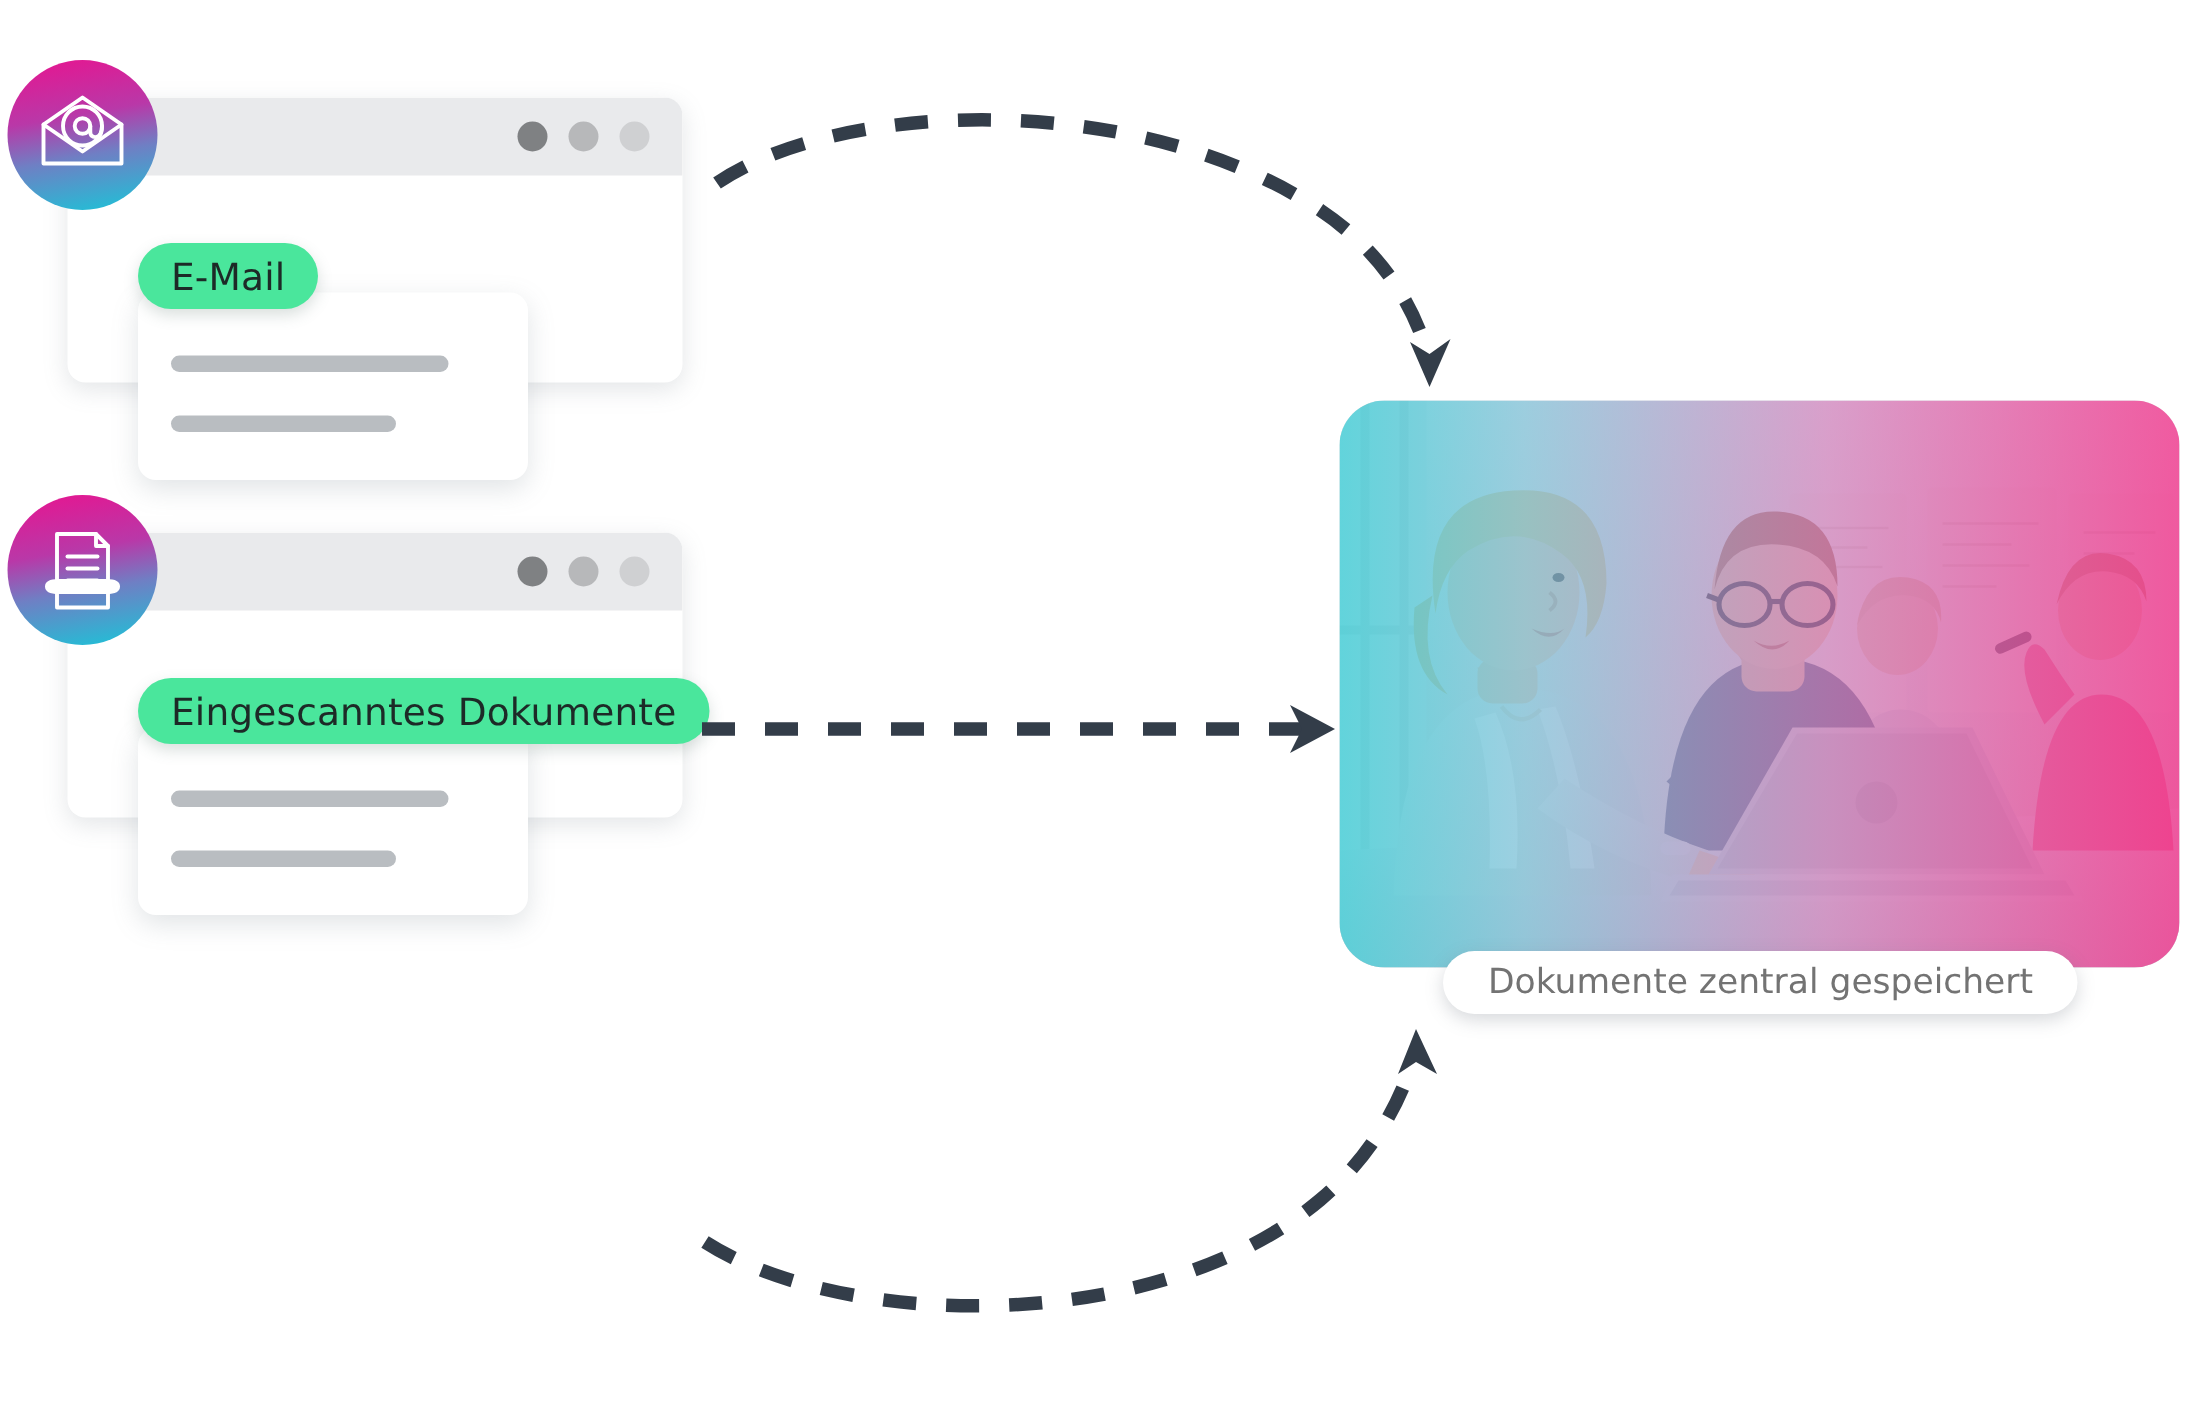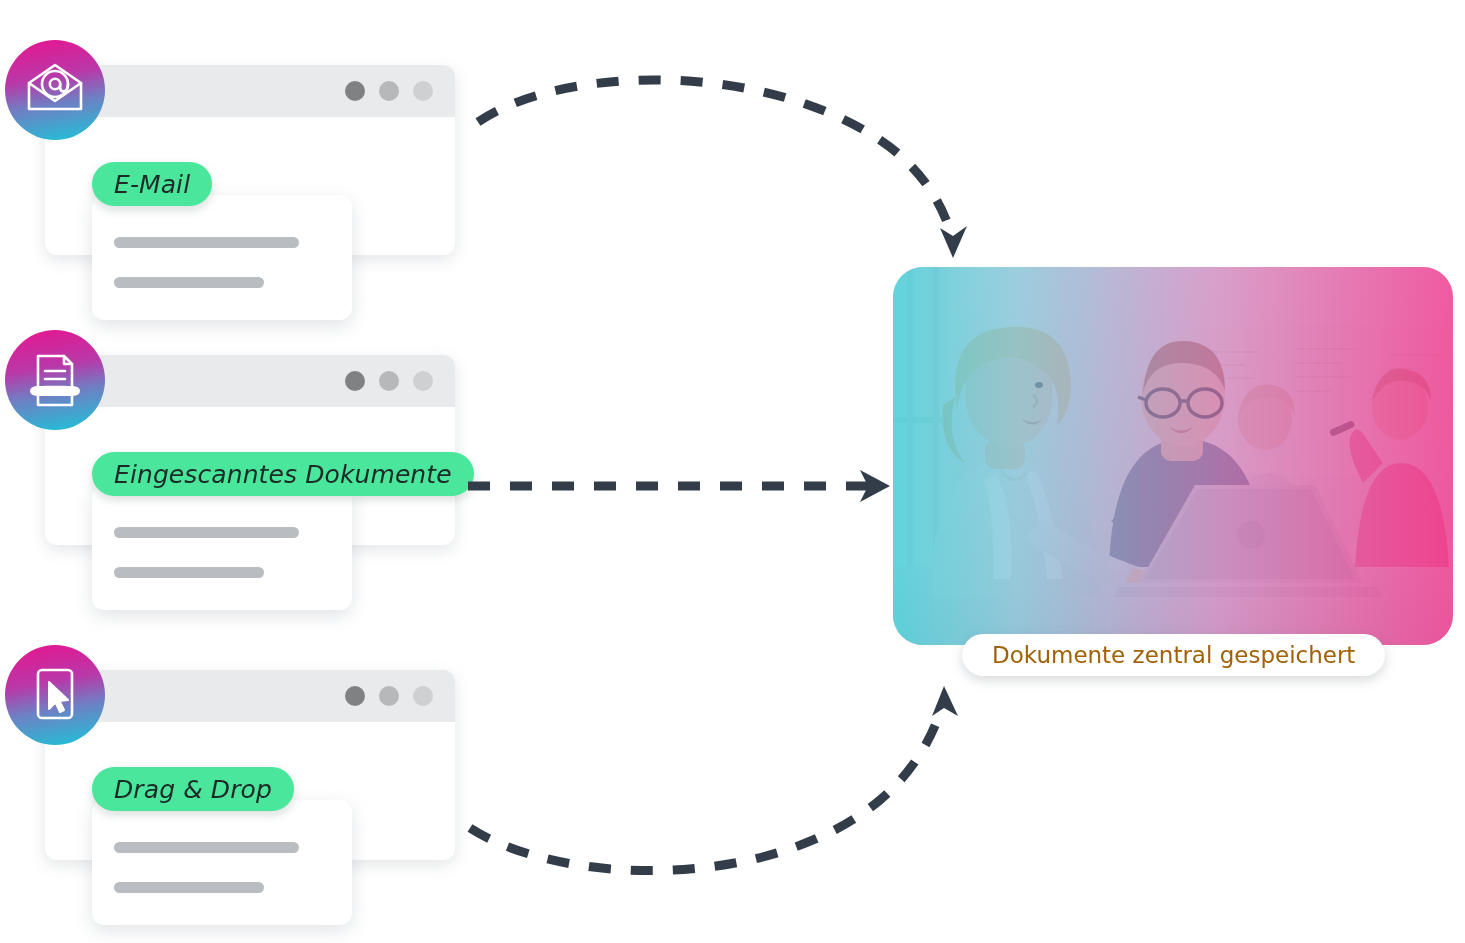--- a/index.html
+++ b/index.html
@@ -91,21 +91,20 @@
     top: 142px;
     height: 44px;
     border-radius: 22px;
     background: #4ae69c;
     box-shadow: 0 4px 10px rgba(80,110,100,0.22);
     display: flex;
     align-items: center;
     padding: 12px 22px;
     box-sizing: border-box;
     z-index: 4;
-    font-style: italic;
   }
   .label-pill span {
     font-size: 25px;
     color: #1d2a27;
     white-space: nowrap;
     letter-spacing: 0.1px;
   }
 
   
   .icon-badge {
@@ -158,21 +157,21 @@
     box-shadow: 0 4px 12px rgba(110,120,130,0.28);
     display: flex;
     align-items: center;
     justify-content: center;
     padding: 0 30px;
     box-sizing: border-box;
     z-index: 8;
   }
   #photo-caption span {
     font-size: 23px;
-    color: #a16207;
+    color: #737373;
     white-space: nowrap;
   }
 
   
   #arrows {
     position: absolute;
     left: 0; top: 0;
     width: 1465px;
     height: 943px;
     pointer-events: none;
@@ -370,42 +369,14 @@
         <path d="M14 56 L14 7 L40 7 L48 15 L48 56 Z"></path>
         <path d="M40 7 L40 15 L48 15"></path>
         <line x1="21" y1="22" x2="41" y2="22"></line>
         <line x1="21" y1="30" x2="41" y2="30"></line>
         <line x1="21" y1="38" x2="41" y2="38"></line>
         <path d="M6 42 q0 -5 9 -5 L47 37 q9 0 9 5 q0 5 -9 5 L15 47 q-9 0 -9 -5 Z" fill="#ffffff" stroke="none"></path>
       </svg>
     </div>
   </div>
 
-  <div class="source-group" style="left:0px; top:625px;">
-
-    <div class="browser-window">
-      <div class="browser-titlebar">
-        <div class="dots">
-          <div class="dot d1"></div>
-          <div class="dot d2"></div>
-          <div class="dot d3"></div>
-        </div>
-      </div>
-    </div>
-
-    <div class="content-card">
-      <div class="skel-bar b1"></div>
-      <div class="skel-bar b2"></div>
-    </div>
-
-    <div class="label-pill">
-      <span>Drag &amp; Drop</span>
-    </div>
-
-    <div class="icon-badge">
-      <svg width="62" height="62" viewBox="0 0 62 62" fill="none" stroke="#ffffff" stroke-width="2.6" stroke-linejoin="round" stroke-linecap="round">
-        <rect x="14" y="6" width="34" height="48" rx="4"></rect>
-        <path d="M25 18 L25 45 L31.5 38.5 L36 48 L40 46 L35.6 37 L44 36 Z" fill="#ffffff" stroke="#ffffff" stroke-width="2"></path>
-      </svg>
-    </div>
-  </div>
 
 </div>
 
 </body></html>

